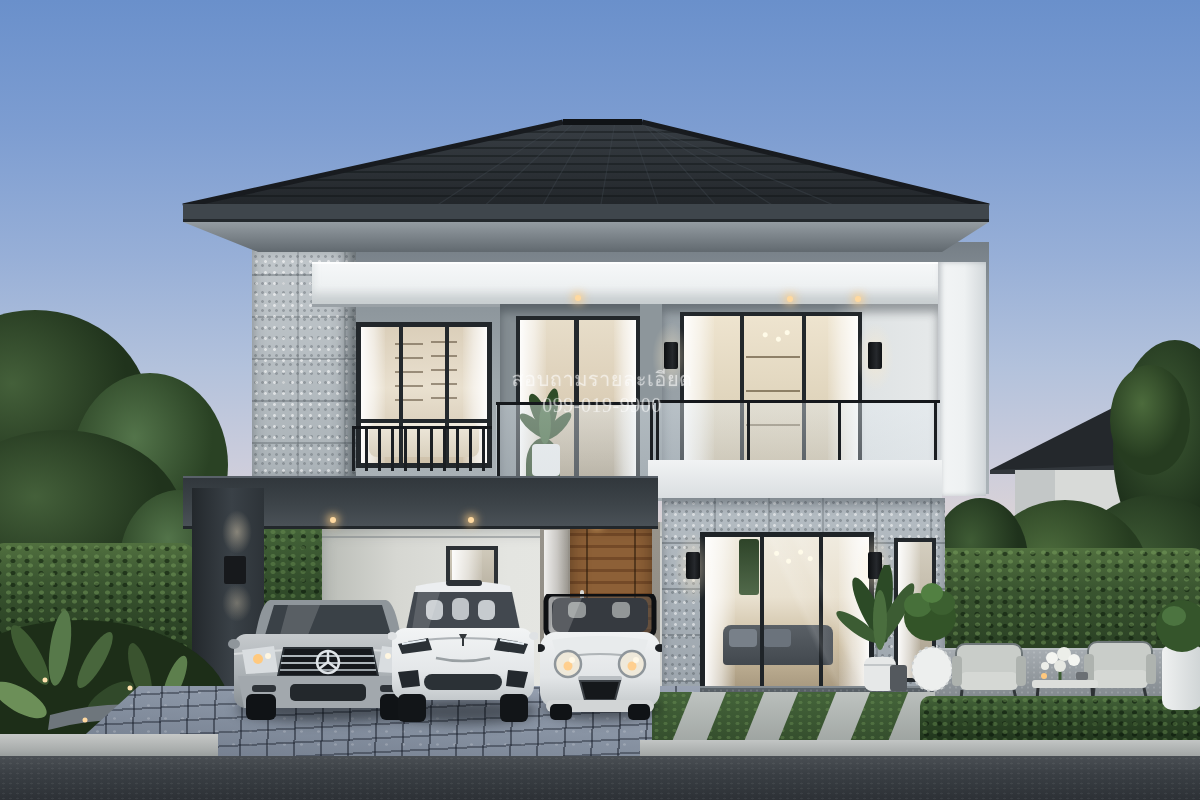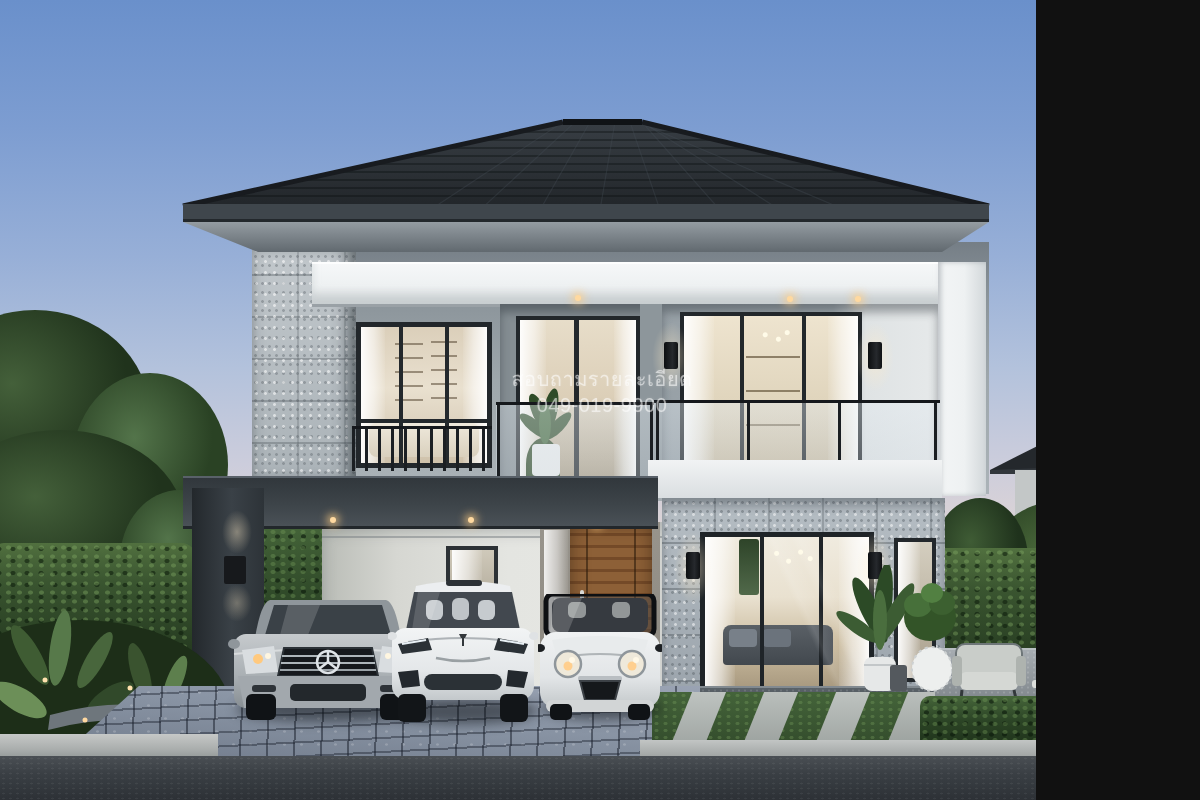--- a/index.html
+++ b/index.html
@@ -1,17 +1,17 @@
 <!DOCTYPE html>
 <html><head>
 <meta charset="utf-8">
 <style>
   html,body{margin:0;padding:0;background:#111;}
-  #stage{position:relative;width:1036px;height:800px;overflow:hidden;
-         font-family:Liberation Sans, sans-serif;}
+  #stage{position:relative;width:1200px;height:800px;overflow:hidden;
+         font-family:Liberation Serif, serif;}
   .a{position:absolute;}
   
   .sky{left:0;top:0;width:1200px;height:800px;
     background:linear-gradient(180deg,#6a90cb 0%,#7d9dd1 16%,#97afd7 32%,
       #b3c2dc 46%,#cccddc 58%,#e0d5d4 68%,#ecdacf 78%,#eedcd1 100%);}
   
   .stone{background-image:
     radial-gradient(rgba(255,255,255,.55) 1px, transparent 1.6px),
     radial-gradient(rgba(88,96,102,.38) 1px, transparent 1.5px),
     repeating-linear-gradient(180deg, transparent 0 40px, rgba(70,78,84,.32) 40px 42px),
@@ -557,16 +557,16 @@
     <path d="M42,87 L82,87 L77,106 L47,106 Z" fill="#15181b" stroke="#3c4146" stroke-width="2"></path>
     <rect x="8" y="106" width="108" height="12" rx="6" fill="#d2d5d6"></rect>
     <rect x="12" y="110" width="22" height="16" rx="5" fill="#101316"></rect>
     <rect x="90" y="110" width="22" height="16" rx="5" fill="#101316"></rect>
     <ellipse cx="2" cy="54" rx="5" ry="4" fill="#1c1f22"></ellipse>
     <ellipse cx="122" cy="54" rx="5" ry="4" fill="#1c1f22"></ellipse>
   </svg>
 
   <div class="a wm" style="left:438px;top:366px;width:328px;">
     <div>สอบถามรายละเอียด</div>
-    <div>049-019-9900</div>
+    <div>099-019-9900</div>
   </div>
 
 </div>
 
 </body></html>

